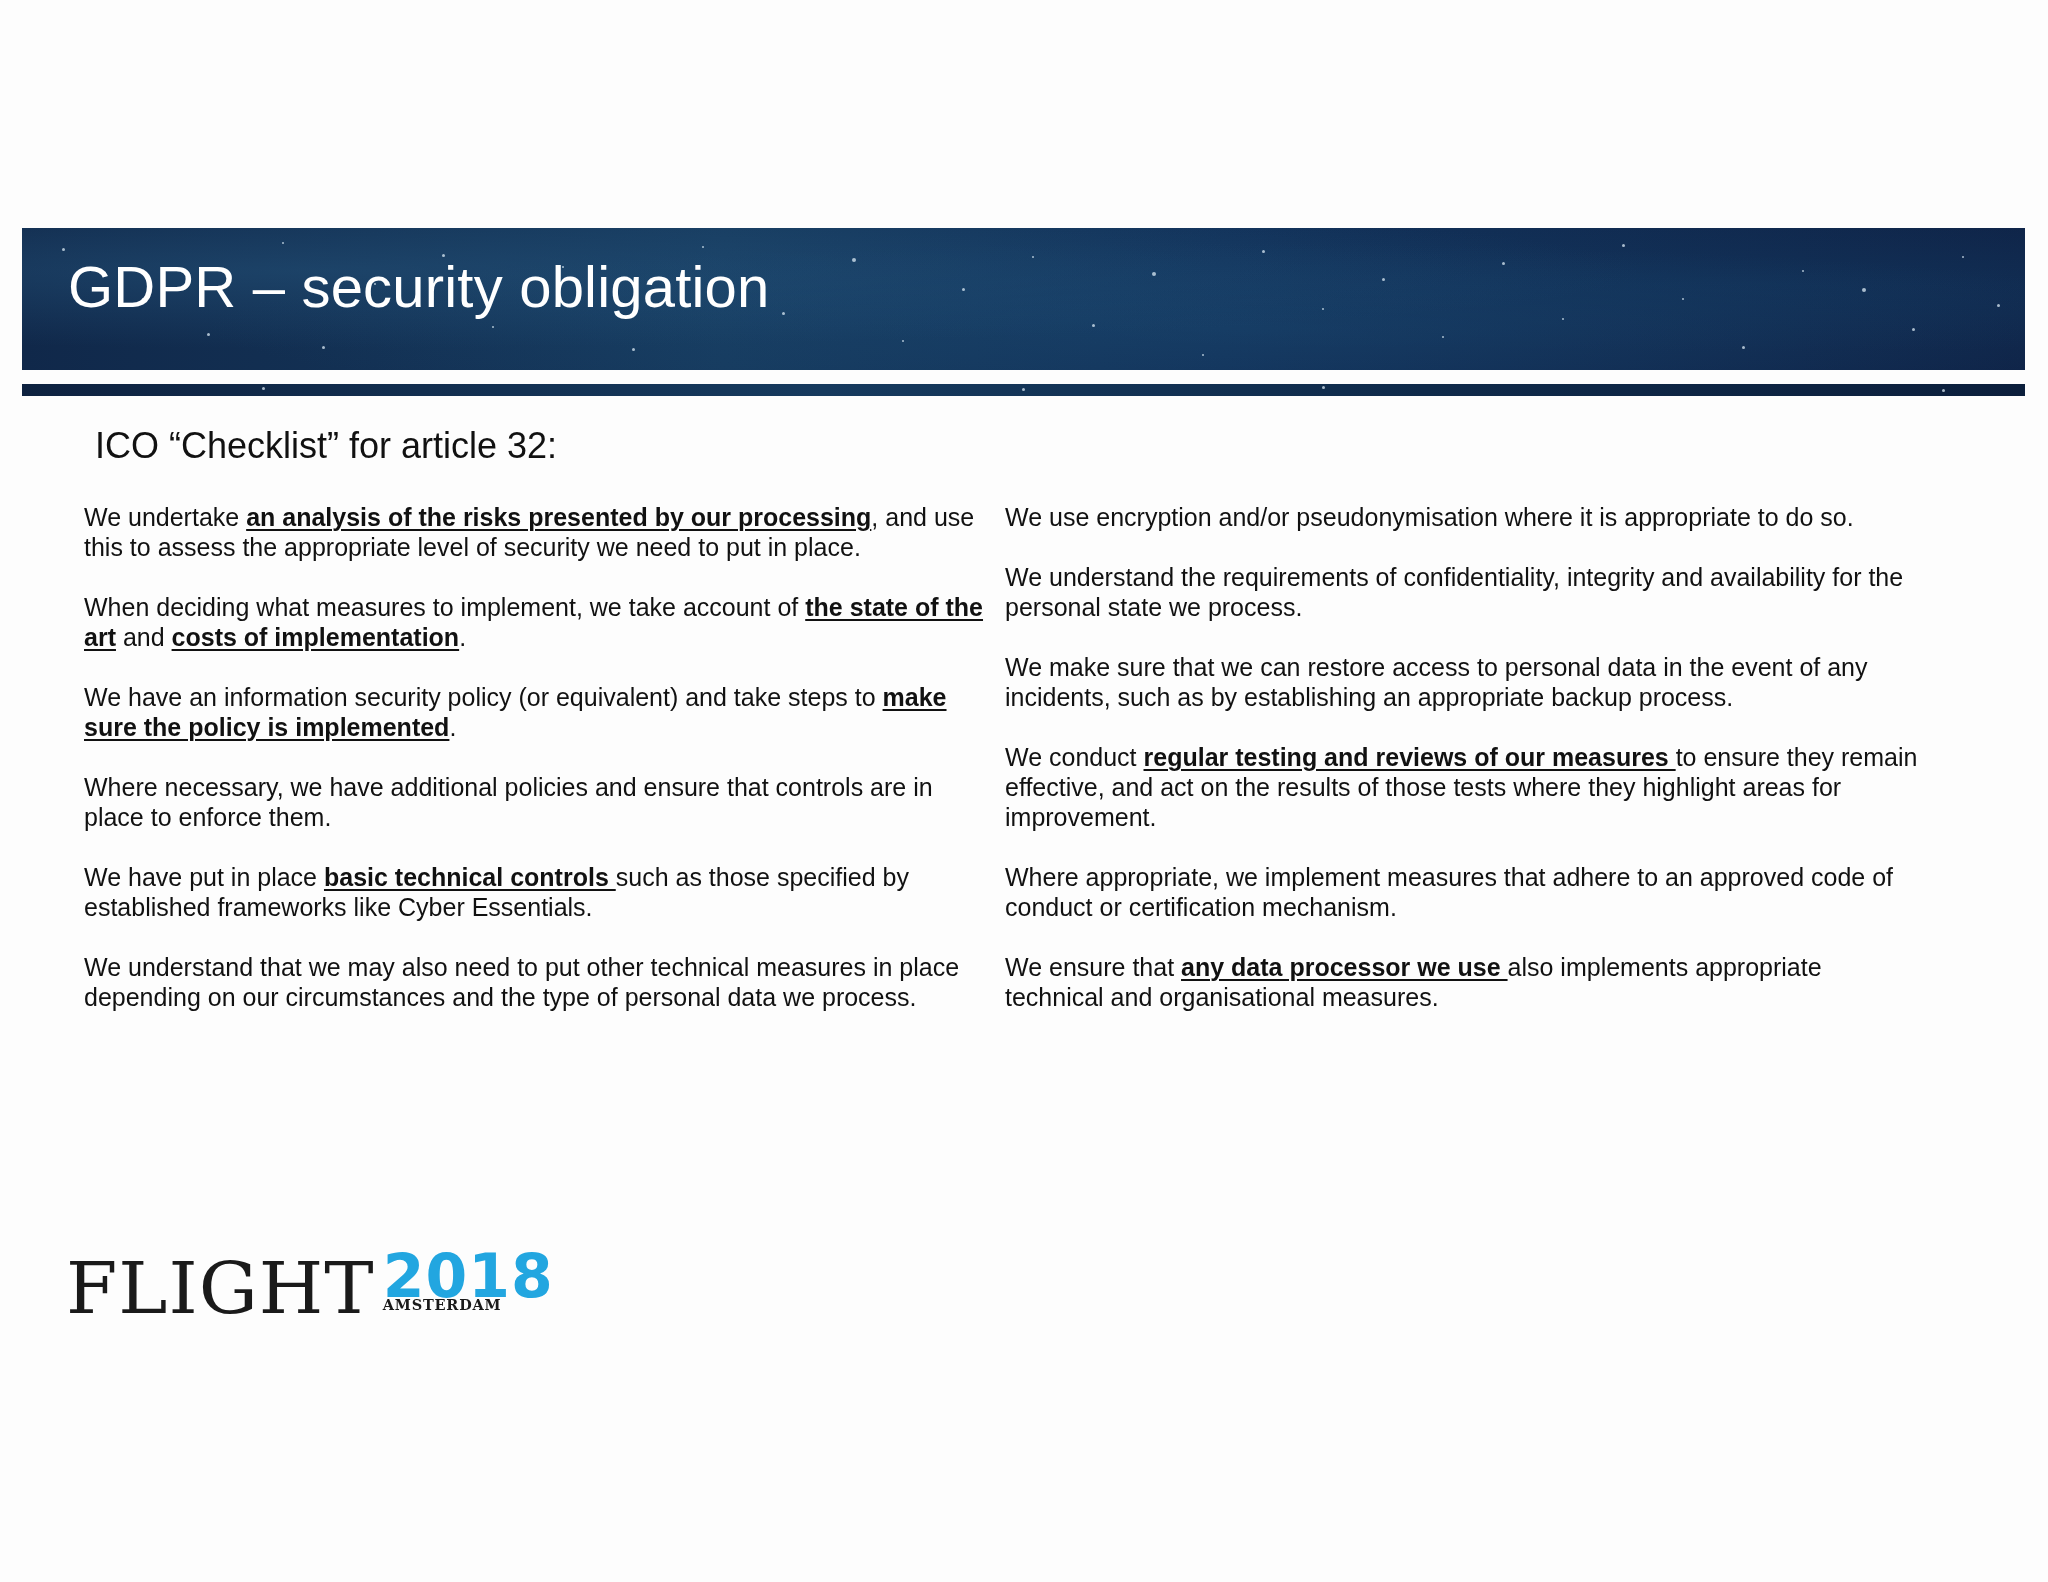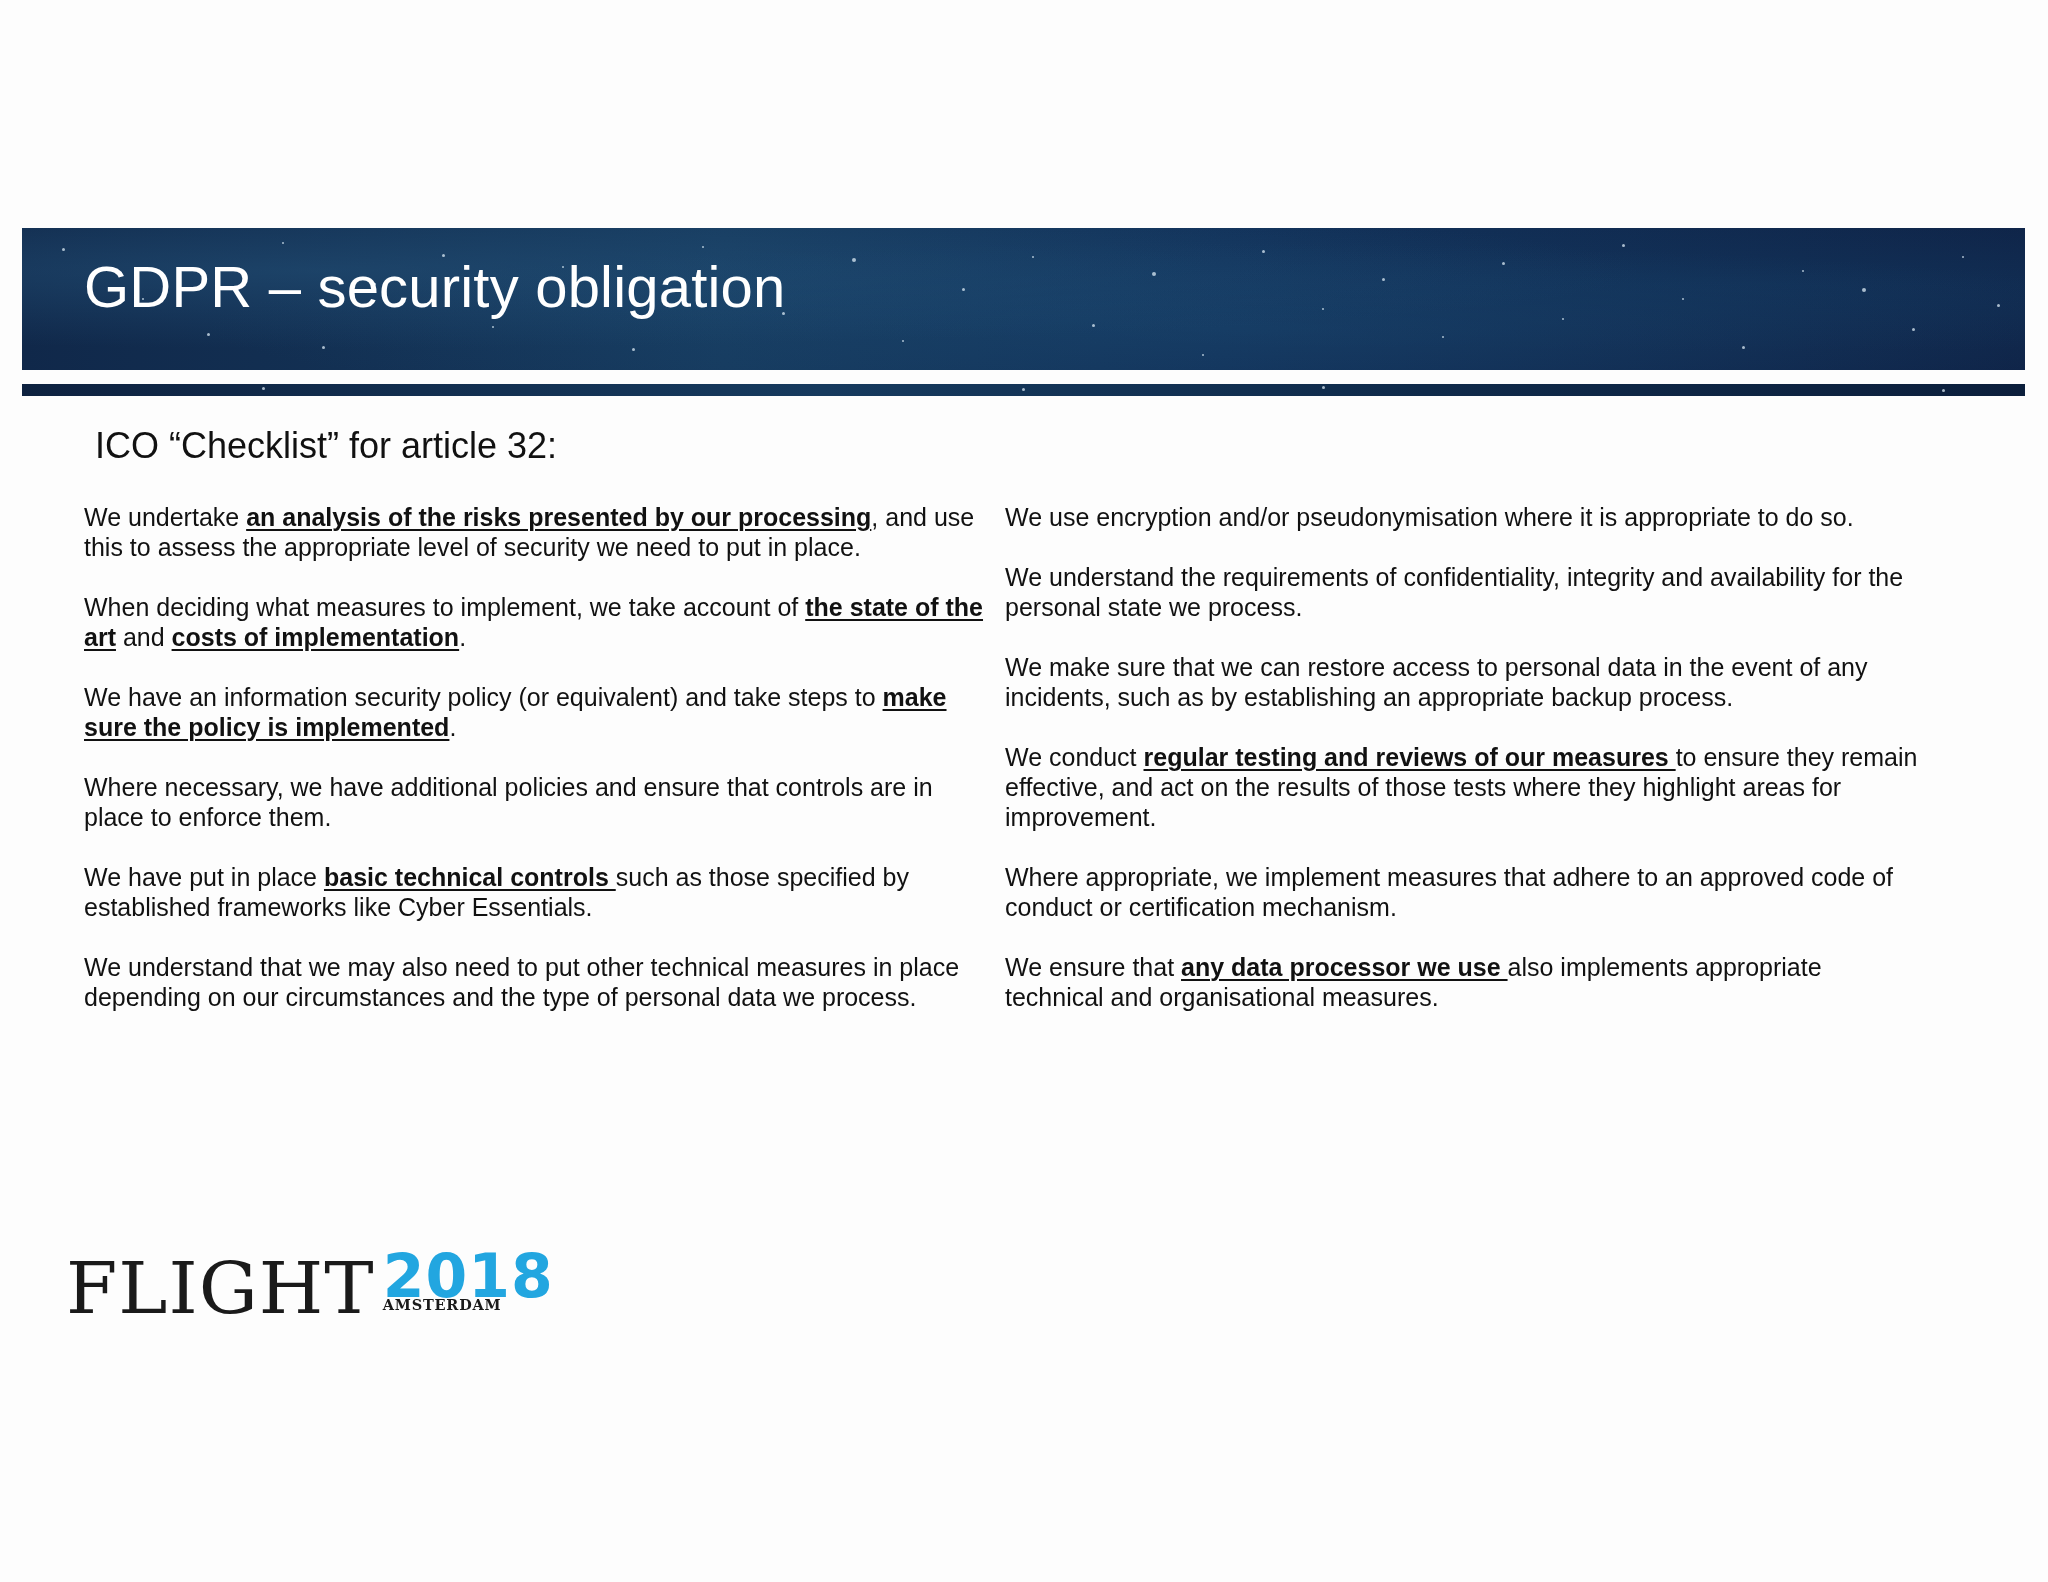--- a/index.html
+++ b/index.html
@@ -41,21 +41,21 @@
       position: absolute;
       inset: 0;
     }
     .star {
       position: absolute;
       border-radius: 50%;
       background: rgba(220, 235, 245, 0.75);
     }
     .slide-title {
       position: absolute;
-      left: 84px;
+      left: 68px;
       top: 252px;
       margin: 0;
       font-size: 58px;
       font-weight: normal;
       color: #ffffff;
       letter-spacing: 0.2px;
       line-height: 1.2;
       white-space: nowrap;
     }
     .subtitle {

